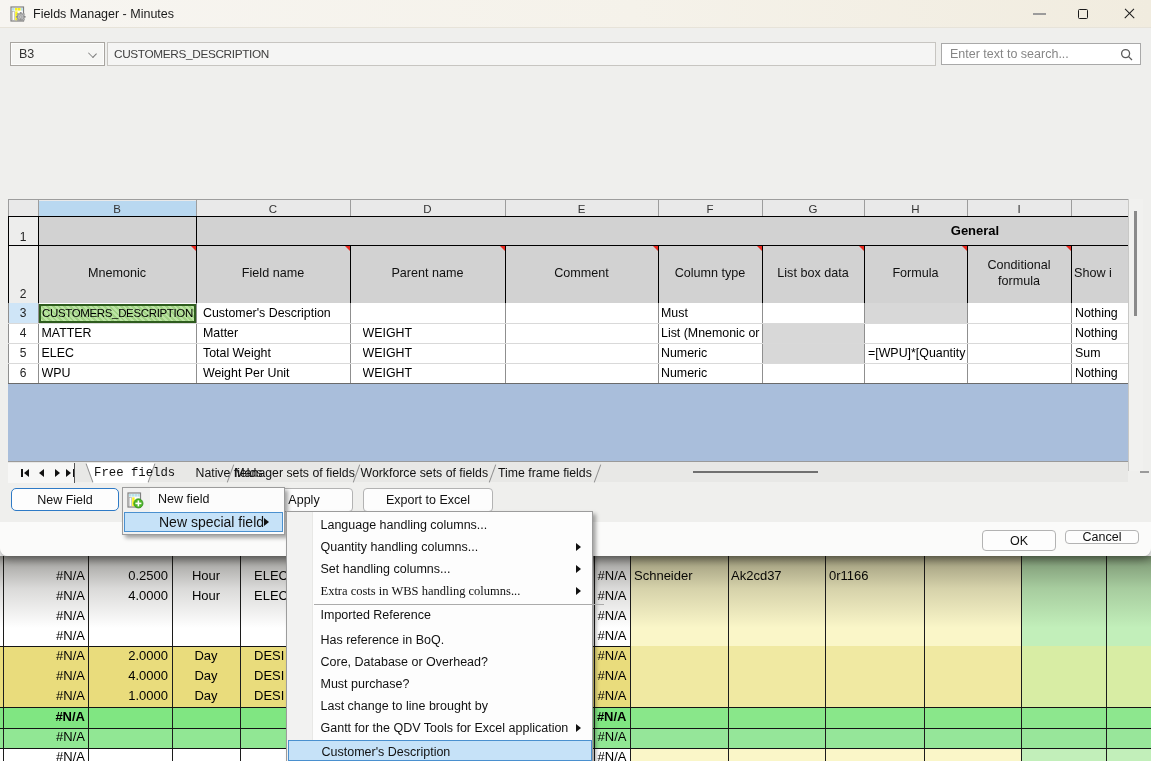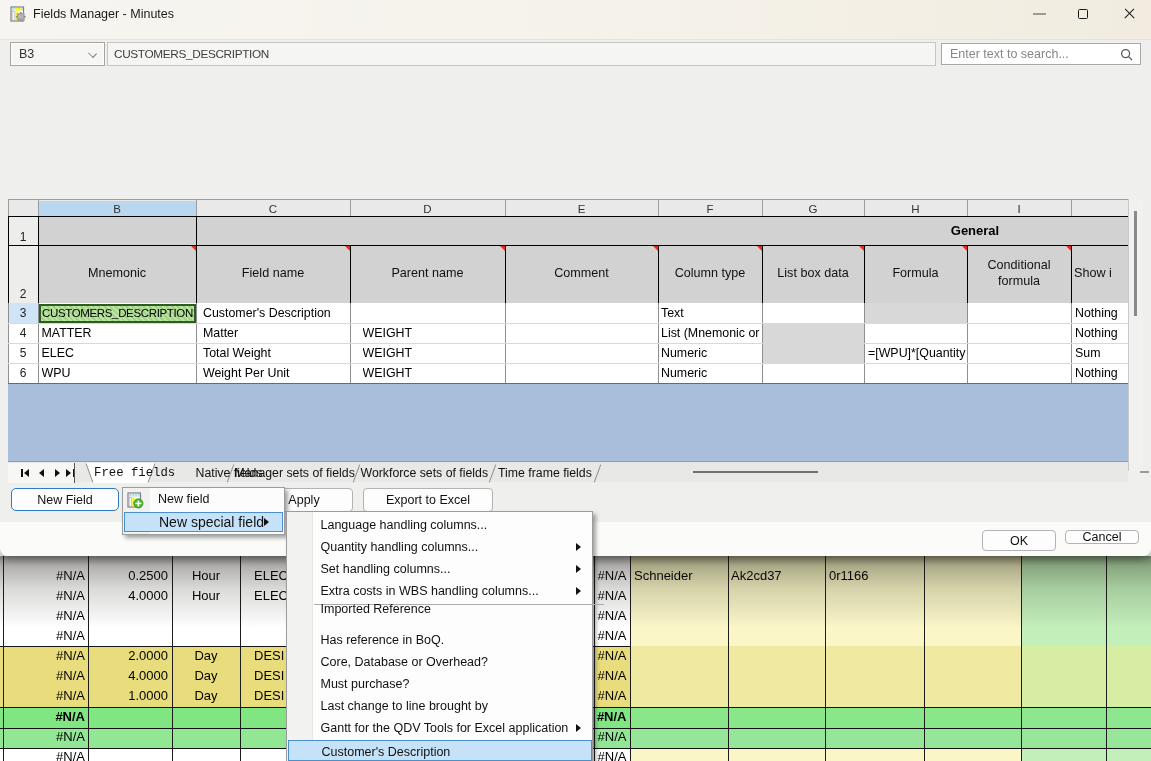--- a/index.html
+++ b/index.html
@@ -44,21 +44,21 @@
   .bs-c6 { left:731px; width:92px;   text-align:left; }
   .bs-c7 { left:829px; width:92px;   text-align:left; }
 
   #sheet-shadow { position:absolute; left:0; top:556px; width:1151px; height:72px; z-index:1;
     background:linear-gradient(to bottom, rgba(25,23,15,0.50) 0%, rgba(25,23,15,0.34) 14%, rgba(25,23,15,0.16) 45%, rgba(25,23,15,0) 100%); }
 
   
   #dialog { position:absolute; left:0; top:0; width:1151px; height:556px; background:#efefed;
     border-radius:0 0 8px 8px; z-index:5; box-shadow:0 3px 9px rgba(0,0,0,0.4); }
 
-  #titlebar { position:absolute; left:0; top:0; width:1151px; height:40px;
+  #titlebar { position:absolute; left:0; top:0; width:1151px; height:28px;
     background:linear-gradient(90deg,#f7f5f1 0%, #f5f2ea 55%, #f1ecdf 100%);
     border-bottom:1px solid #e7e3d9; }
   #title-text { position:absolute; left:33px; top:0; height:28px; line-height:28px; font-size:12.5px; color:#1b1b1b; }
   #title-icon { position:absolute; left:10px; top:6px; width:17px; height:17px; }
   #btn-min { position:absolute; left:1030px; top:0; width:20px; height:28px; }
   #btn-min .glyph { position:absolute; left:3px; top:13px; width:13px; height:1.5px; background:#9b9b9b; }
   #btn-max { position:absolute; left:1073px; top:0; width:20px; height:28px; }
   #btn-max .glyph { position:absolute; left:5px; top:8.5px; width:10px; height:10px; border:1.3px solid #1a1a1a; border-radius:1.5px; }
   #btn-close { position:absolute; left:1118px; top:0; width:22px; height:28px; }
   #btn-close .x1,#btn-close .x2 { position:absolute; left:5px; top:13.4px; width:13px; height:1.4px; background:#1a1a1a; }
@@ -438,21 +438,21 @@
         <div class="rh rh4">4</div>
         <div class="rh rh5">5</div>
         <div class="rh rh6">6</div>
         <div class="graycell" style="left:856px; top:0; width:103px;"></div>
         <div class="graycell" style="left:754px; top:20px; width:102px;"></div>
         <div class="graycell" style="left:754px; top:40px; width:102px;"></div>
         <div id="greencell">
           <span class="txt">CUSTOMERS_DESCRIPTION</span>
         </div>
       <span class="gcell gc-r0 gc-c1">Customer's Description</span>
-          <span class="gcell gc-r0 gc-c4">Text</span>
+          <span class="gcell gc-r0 gc-c4">Must</span>
           <span class="gcell gc-r0 gc-c8">Nothing</span>
           <span class="gcell gc-r1 gc-c0">MATTER</span>
           <span class="gcell gc-r1 gc-c1">Matter</span>
           <span class="gcell gc-r1 gc-c2">WEIGHT</span>
           <span class="gcell gc-r1 gc-c4">List (Mnemonic or</span>
           <span class="gcell gc-r1 gc-c8">Nothing</span>
           <span class="gcell gc-r2 gc-c0">ELEC</span>
           <span class="gcell gc-r2 gc-c1">Total Weight</span>
           <span class="gcell gc-r2 gc-c2">WEIGHT</span>
           <span class="gcell gc-r2 gc-c4">Numeric</span>
@@ -549,25 +549,25 @@
         <span class="lbl">Language handling columns...</span>
       </div>
       <div class="m2item" style="top: 24px;">
         <span class="lbl">Quantity handling columns...</span>
         <div class="arr"></div>
       </div>
       <div class="m2item" style="top: 46px;">
         <span class="lbl">Set handling columns...</span>
         <div class="arr"></div>
       </div>
-      <div class="m2item" style="top: 68px;">
+      <div class="m2item" style="top: 68px; font-family: Liberation Serif, serif;">
         <span class="lbl">Extra costs in WBS handling columns...</span>
         <div class="arr"></div>
       </div>
-      <div class="m2item" style="top: 86px; padding-left: 24px;">
+      <div class="m2item" style="top: 92px; padding-left: 24px;">
         <span class="lbl">Imported Reference</span>
       </div>
       <div class="m2item" style="top: 117px;">
         <span class="lbl">Has reference in BoQ.</span>
       </div>
       <div class="m2item" style="top: 139px;">
         <span class="lbl">Core, Database or Overhead?</span>
       </div>
       <div class="m2item" style="top: 161px;">
         <span class="lbl">Must purchase?</span>

